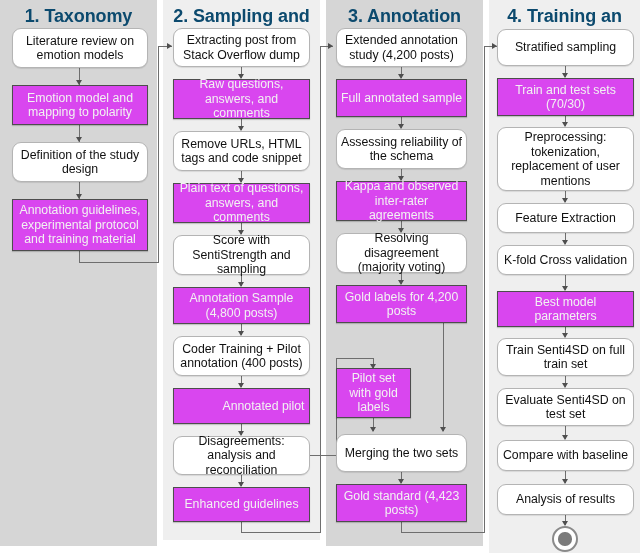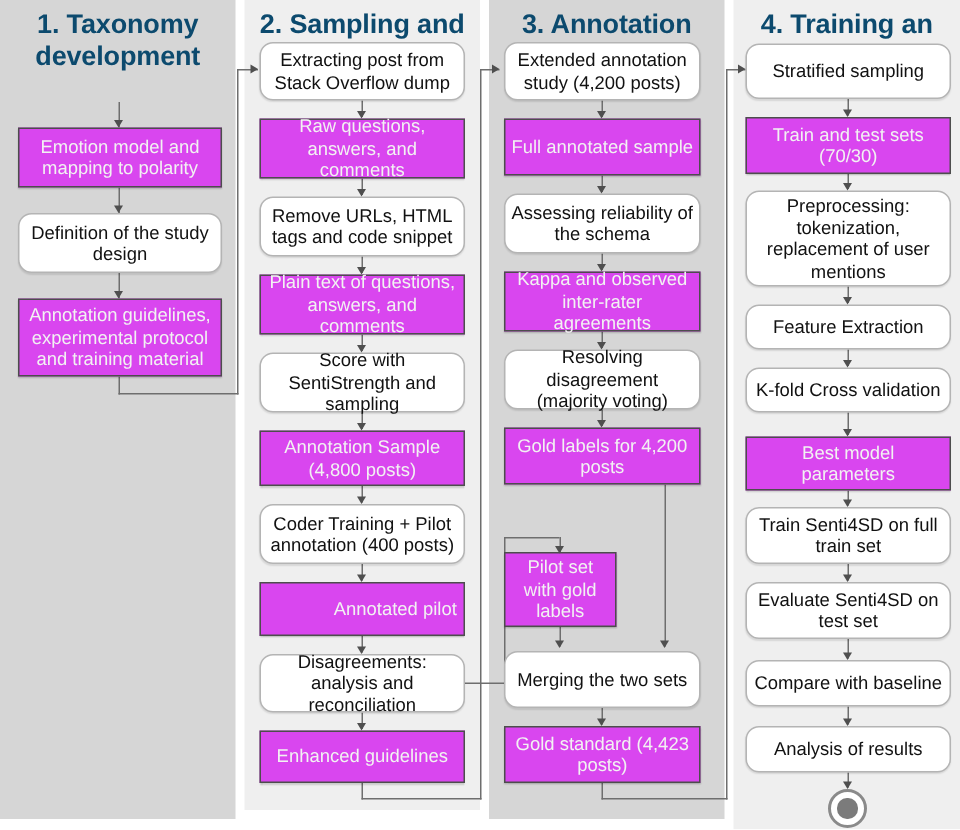--- a/index.html
+++ b/index.html
@@ -105,20 +105,23 @@
 </style>
 </head>
 <body>
 
 <div id="canvas">
 
   <div class="panel" style="left:0px; top:0px; width:157px; height:546px; background:#d6d6d6;">
     <div class="panel-title">1. Taxonomy development</div>
   </div>
 
+  <div class="node white" style="left:12px; top:28px; width:136px; height:40px;">
+    <span>Literature review on emotion models</span>
+  </div>
   <div class="conn v" style="left:79px; top:68px; height:17px;"></div>
   <div class="arrow-down" style="left:76px; top:80px;"></div>
 
   <div class="node gray" style="left:12px; top:85px; width:136px; height:40px;">
     <span>Emotion model and mapping to polarity</span>
   </div>
   <div class="conn v" style="left:79px; top:125px; height:17px;"></div>
   <div class="arrow-down" style="left:76px; top:137px;"></div>
 
   <div class="node white" style="left:12px; top:142px; width:136px; height:40px;">

